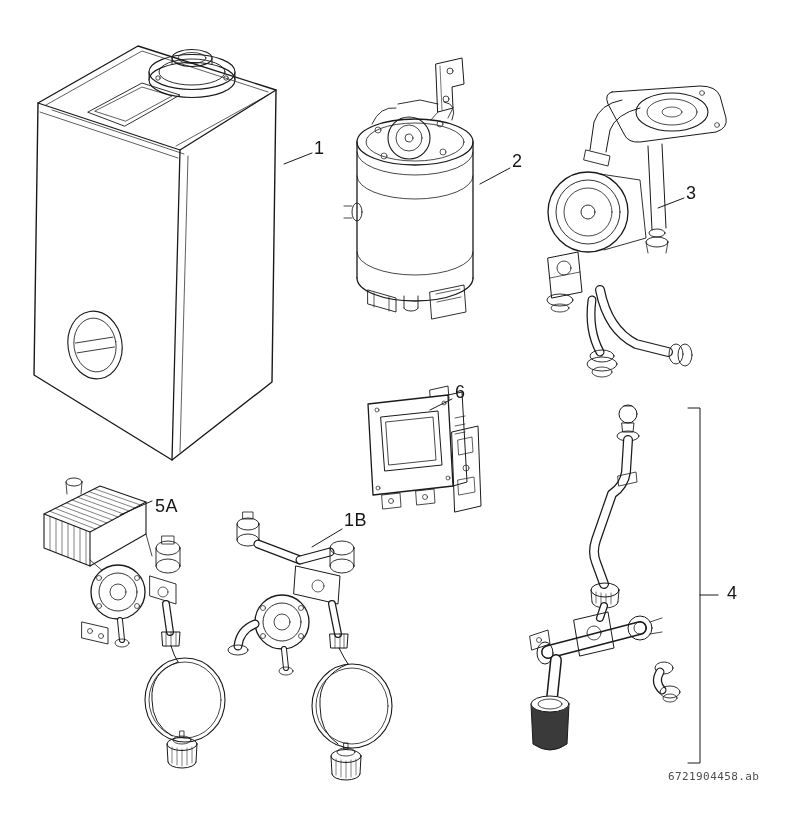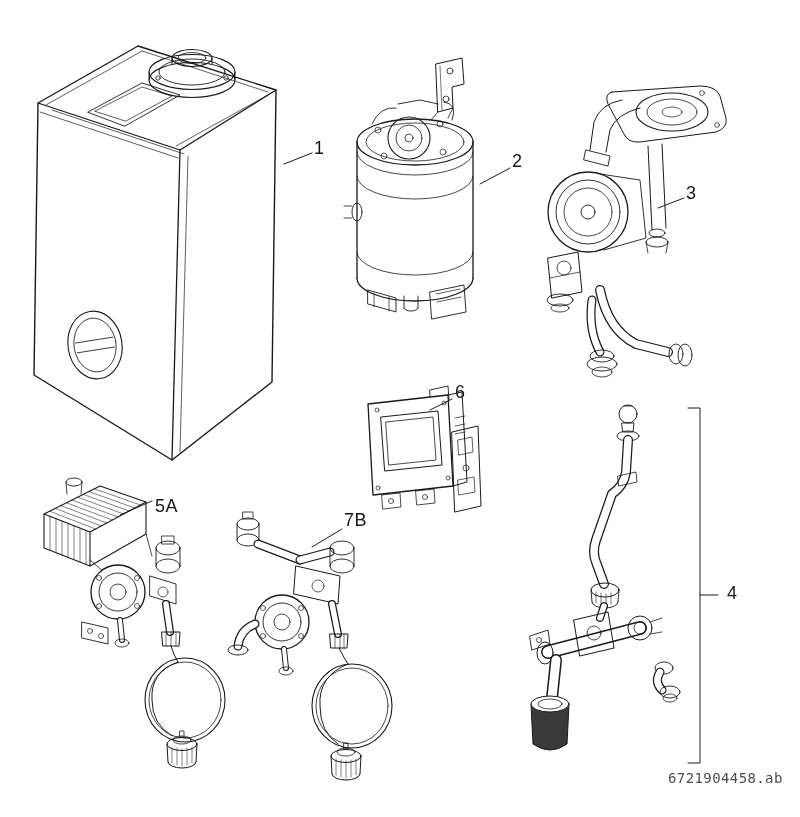--- a/index.html
+++ b/index.html
@@ -15,21 +15,21 @@
     position:absolute;
     font-size:18px;
     line-height:18px;
     color:#161616;
     letter-spacing:0.5px;
     user-select:none;
   }
   .code{
     position:absolute;
     font-family:"DejaVu Sans Mono","Liberation Mono",monospace;
-    font-size:14px;
+    font-size:11px;
     color:#4d4d4d;
     letter-spacing:0.4px;
   }
 </style>
 </head>
 <body>
 
 <div class="canvas">
 
   <svg class="art" width="800" height="817" viewBox="0 0 800 817" fill="none" stroke="#1a1a1a" stroke-width="1.1" stroke-linecap="round" stroke-linejoin="round">
@@ -323,18 +323,18 @@
       <path d="M688,408 L700,408 L700,763 L688,763"></path>
       <path d="M700,595 L718,595"></path>
     </g>
   </svg>
 
   <span class="label" style="left:314px;top:139px">1</span>
   <span class="label" style="left:512px;top:152px">2</span>
   <span class="label" style="left:686px;top:184px">3</span>
   <span class="label" style="left:727px;top:584px">4</span>
   <span class="label" style="left:155px;top:497px">5A</span>
-  <span class="label" style="left:344px;top:511px">7B</span>
+  <span class="label" style="left:344px;top:511px">1B</span>
   <span class="label" style="left:455px;top:383px">6</span>
 
   <span class="code" style="left:668px;top:770px">6721904458.ab</span>
 
 </div>
 
 </body></html>

